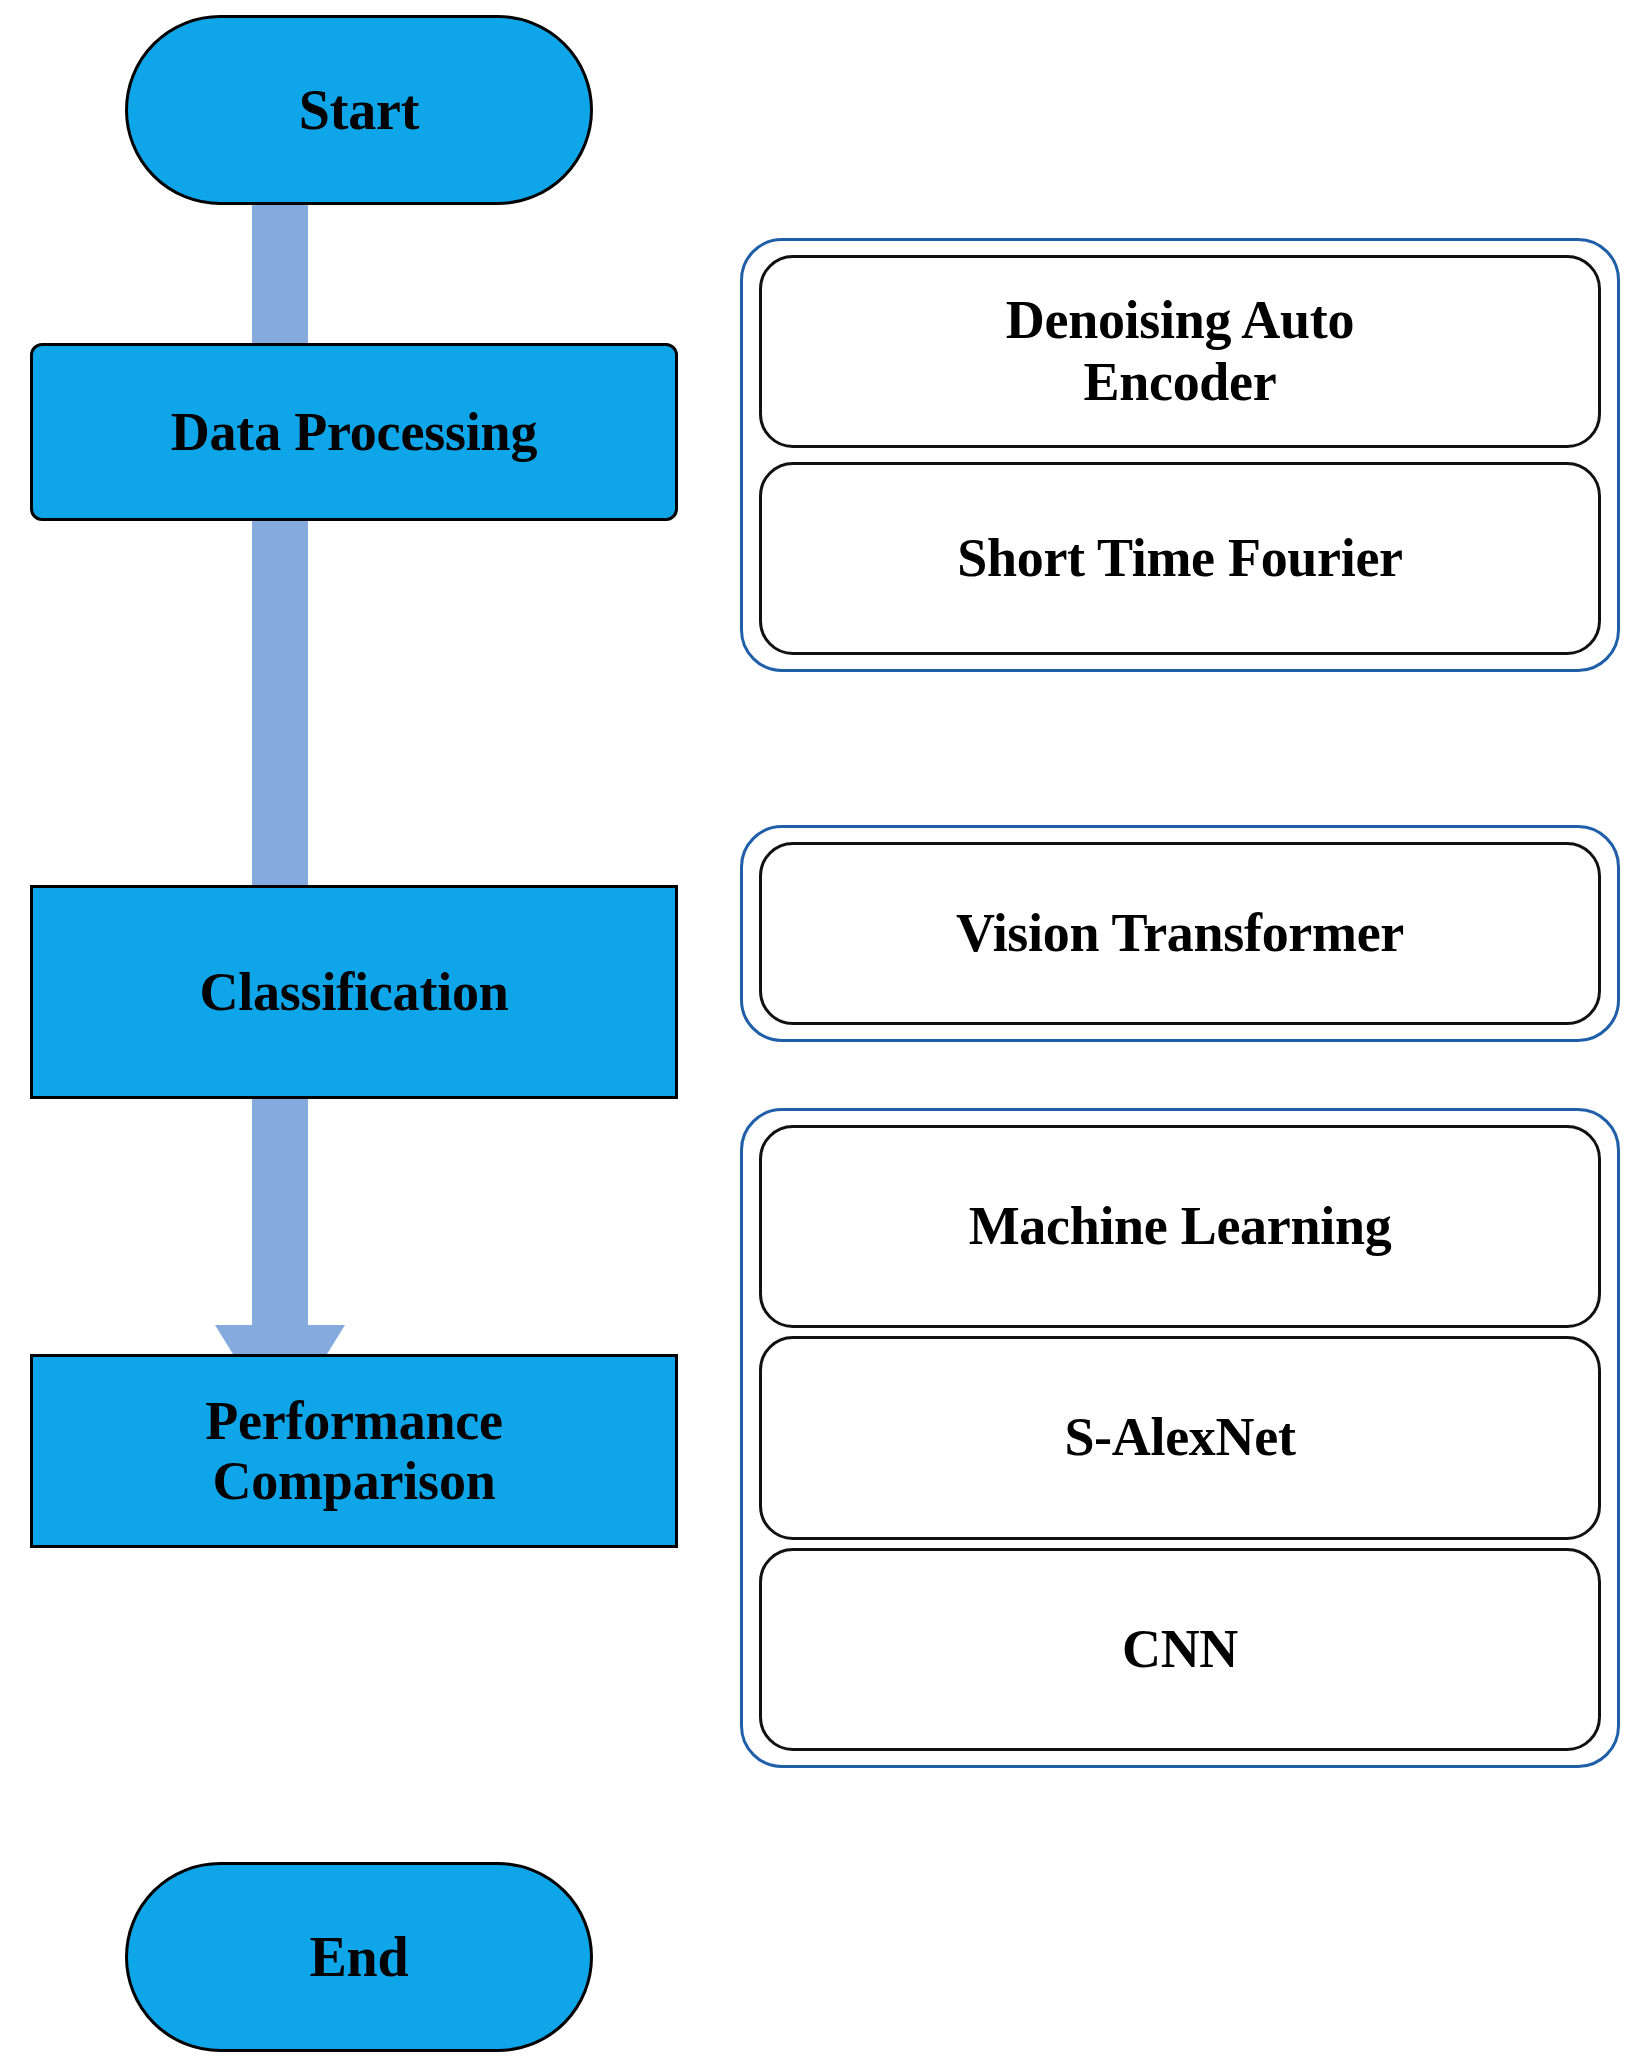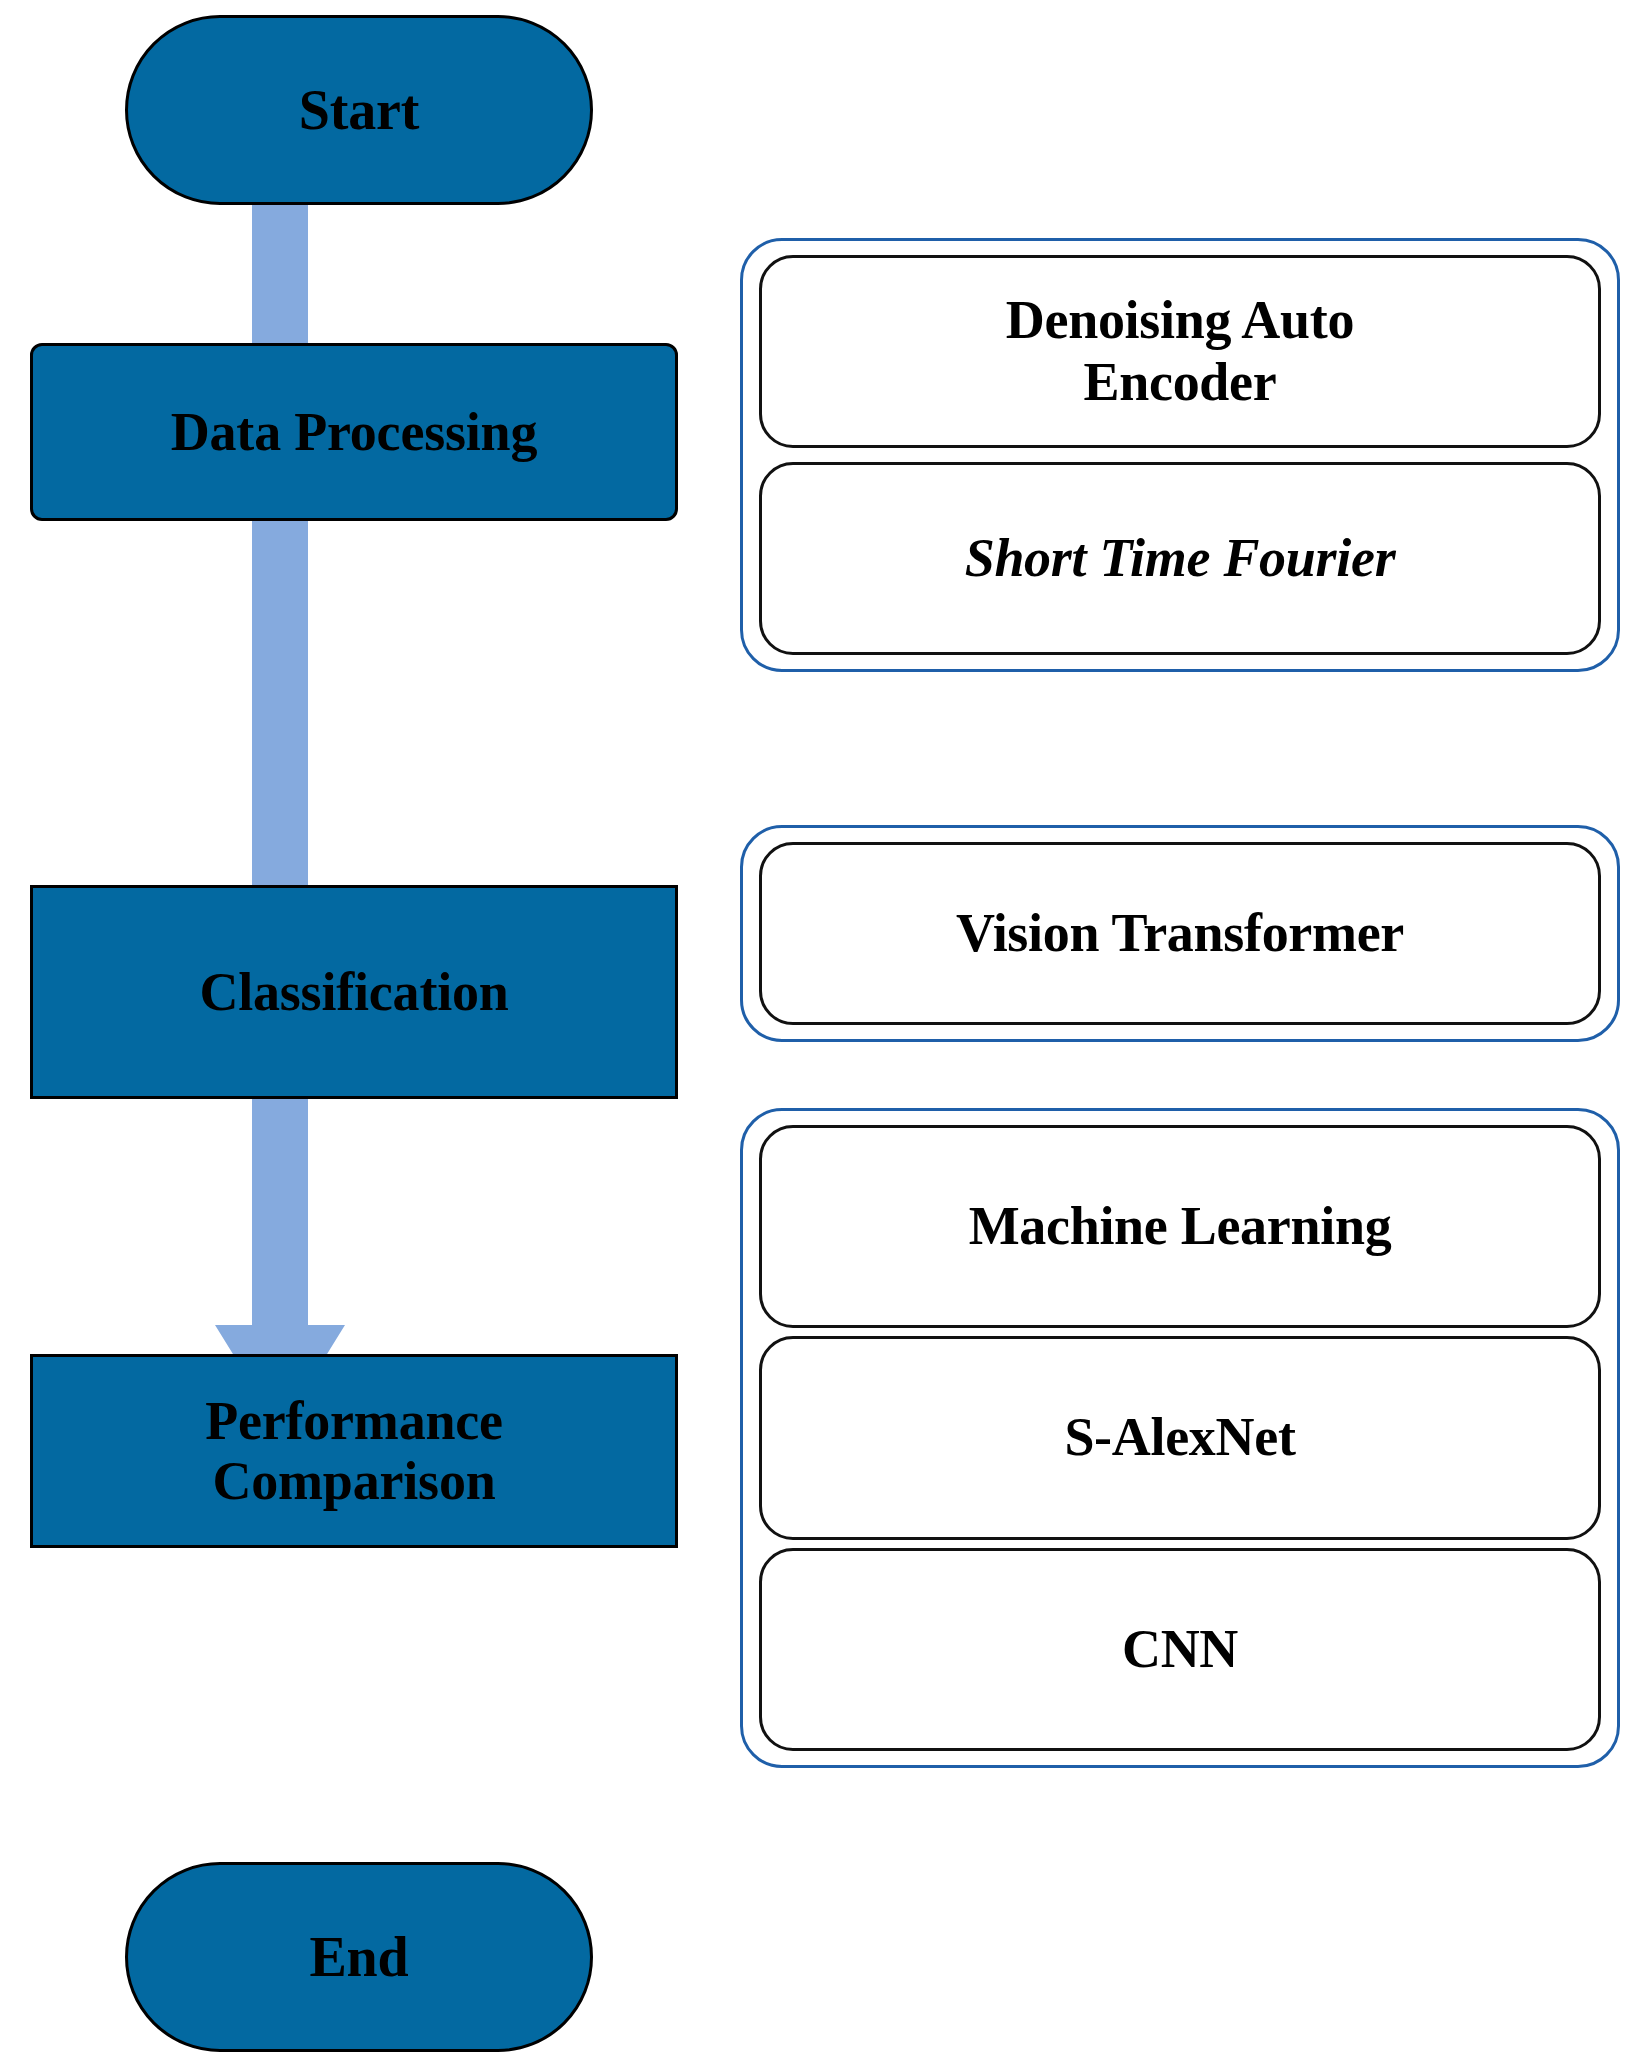--- a/index.html
+++ b/index.html
@@ -24,21 +24,21 @@
     position: absolute;
     left: 215px;
     top: 150px;
     width: 130px;
     height: 1390px;
   }
 
   
   .node {
     position: absolute;
-    background: #0369a1;
+    background: #0ea5e9;
     border: 3px solid #000000;
     box-sizing: border-box;
     display: flex;
     align-items: center;
     justify-content: center;
     text-align: center;
     color: #000000;
     font-weight: bold;
     line-height: 1.12;
     letter-spacing: -0.2px;
@@ -101,21 +101,21 @@
     align-items: center;
     justify-content: center;
     text-align: center;
     color: #000000;
     font-weight: bold;
     font-size: 54px;
     line-height: 1.14;
     letter-spacing: -0.3px;
     flex: 1 1 0;
   }
-  #group-data-processing .item + .item { margin-top: 14px; font-style: italic; }
+  #group-data-processing .item + .item { margin-top: 14px; }
   #group-performance     .item + .item { margin-top: 8px; }
 </style>
 </head>
 <body>
 
 <div id="canvas">
 
   <svg class="arrow-svg" viewBox="0 0 130 1390" preserveAspectRatio="none" aria-hidden="true">
     <path d="M 37 0 L 93 0 L 93 1175 L 130 1175 L 65 1280 L 0 1175 L 37 1175 Z" fill="#85AADE"></path>
   </svg>

